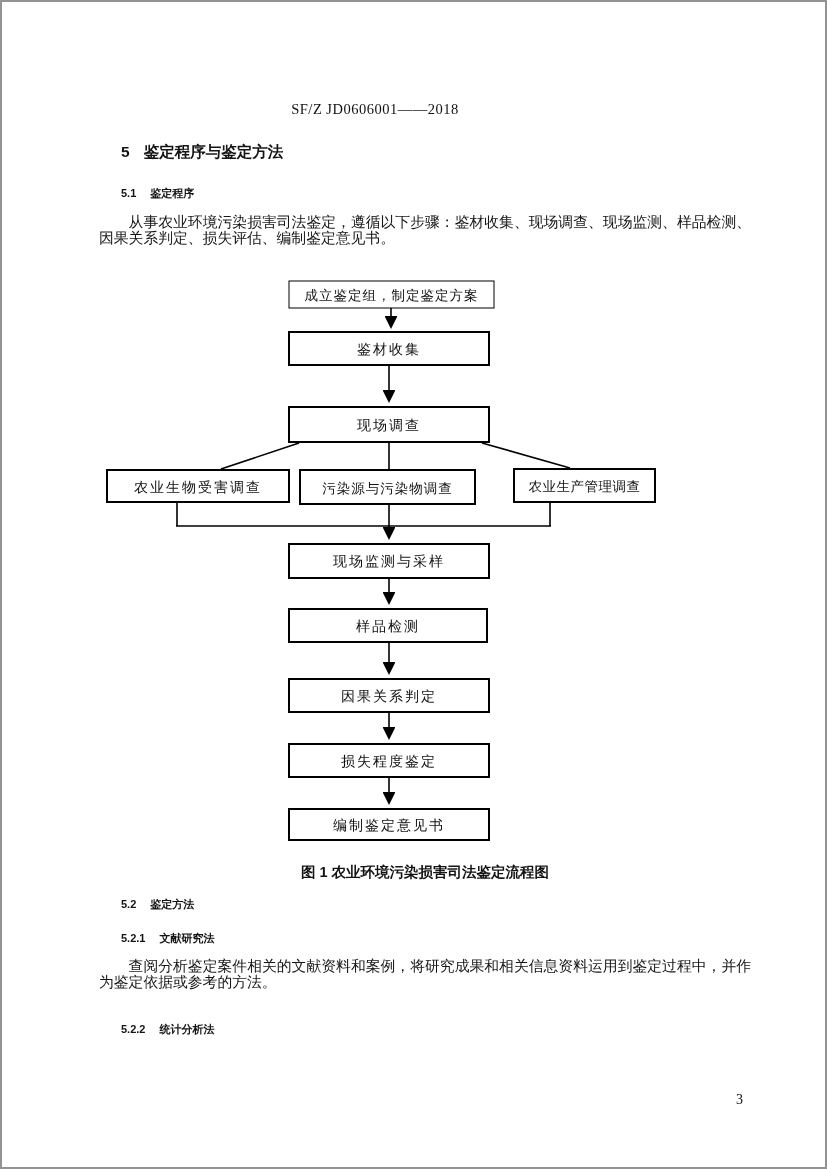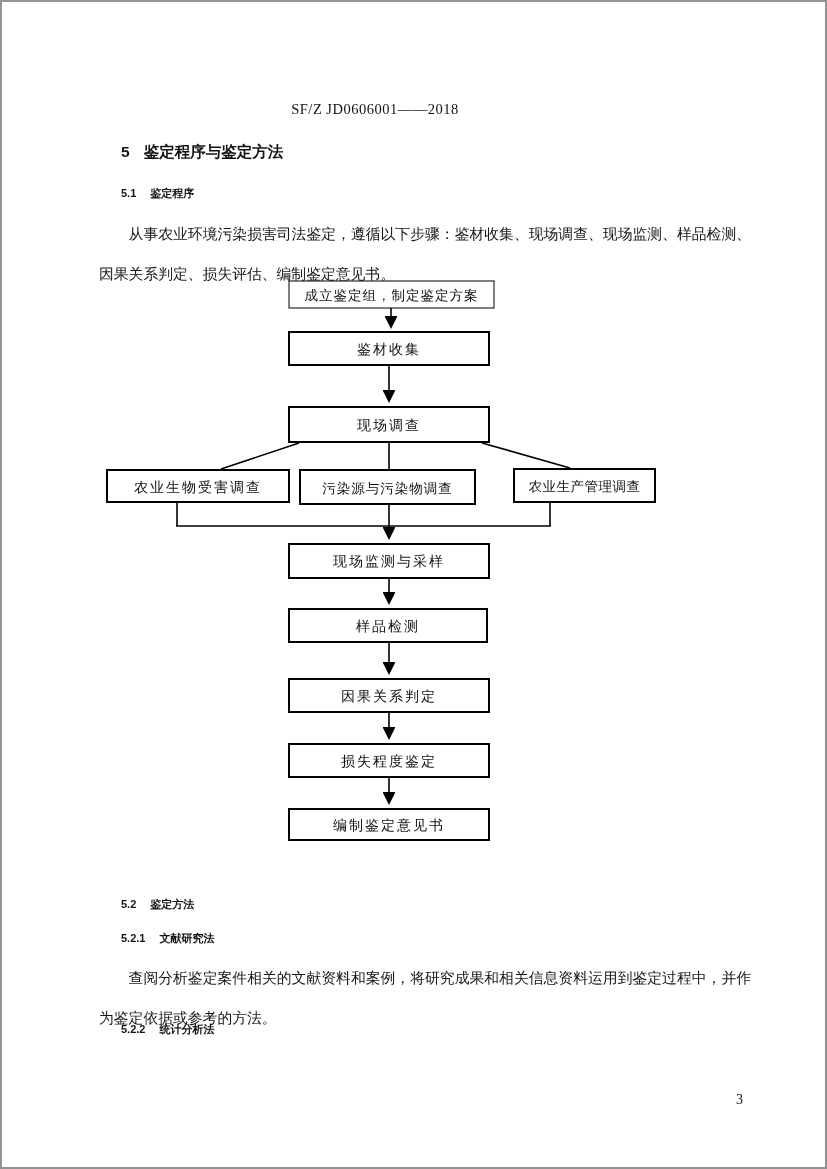--- a/index.html
+++ b/index.html
@@ -26,21 +26,21 @@
     font-family:"Liberation Sans","DejaVu Sans",sans-serif;
     font-weight:bold;
     color:#141414;
     margin-left:22px;
   }
   .heading .num{display:inline-block;margin-right:14px;}
   .h-l1{top:140px;font-size:15.5px;}
   .h-l2{font-size:11px;}
   .para{
     left:97px;width:652px;
-    font-size:14.8px;line-height:40px;
+    font-size:14.8px;line-height:16px;
     text-indent:2em;
     text-align:justify;
     color:#161616;
   }
   .caption{
     top:861px;left:97px;width:652px;
     text-align:center;
     font-family:"Liberation Sans","DejaVu Sans",sans-serif;
     font-weight:bold;font-size:14.5px;
     color:#141414;
@@ -149,20 +149,21 @@
       <rect class="thick" x="287" y="742" width="200" height="33"></rect>
       <text x="387" y="764">损失程度鉴定</text>
     </g>
 
     <g>
       <rect class="thick" x="287" y="807" width="200" height="31"></rect>
       <text x="387" y="828">编制鉴定意见书</text>
     </g>
   </svg>
 
+  <div class="abs caption">图 1 农业环境污染损害司法鉴定流程图</div>
 
   <div class="abs heading h-l2" style="top:895px;text-align:right;">
     <span class="num">5.2</span><span>鉴定方法</span>
   </div>
 
   <div class="abs heading h-l2" style="top:929px;">
     <span class="num">5.2.1</span><span>文献研究法</span>
   </div>
 
   <div class="abs para" style="top:956px;">查阅分析鉴定案件相关的文献资料和案例，将研究成果和相关信息资料运用到鉴定过程中，并作为鉴定依据或参考的方法。</div>

